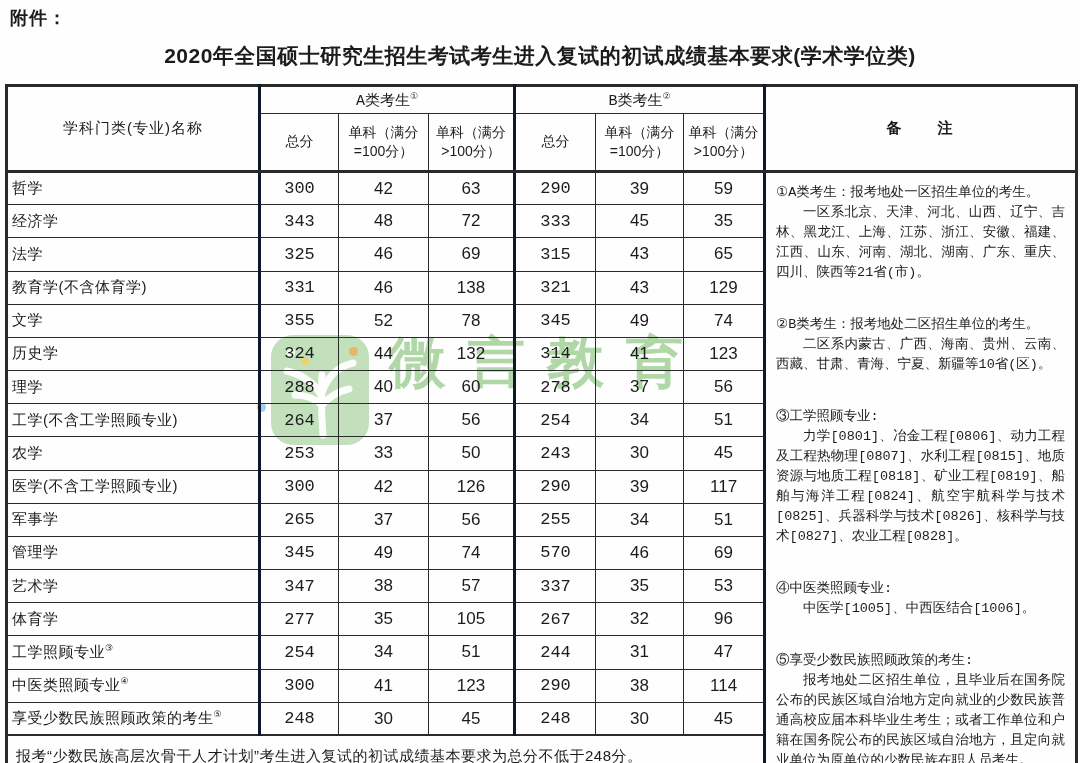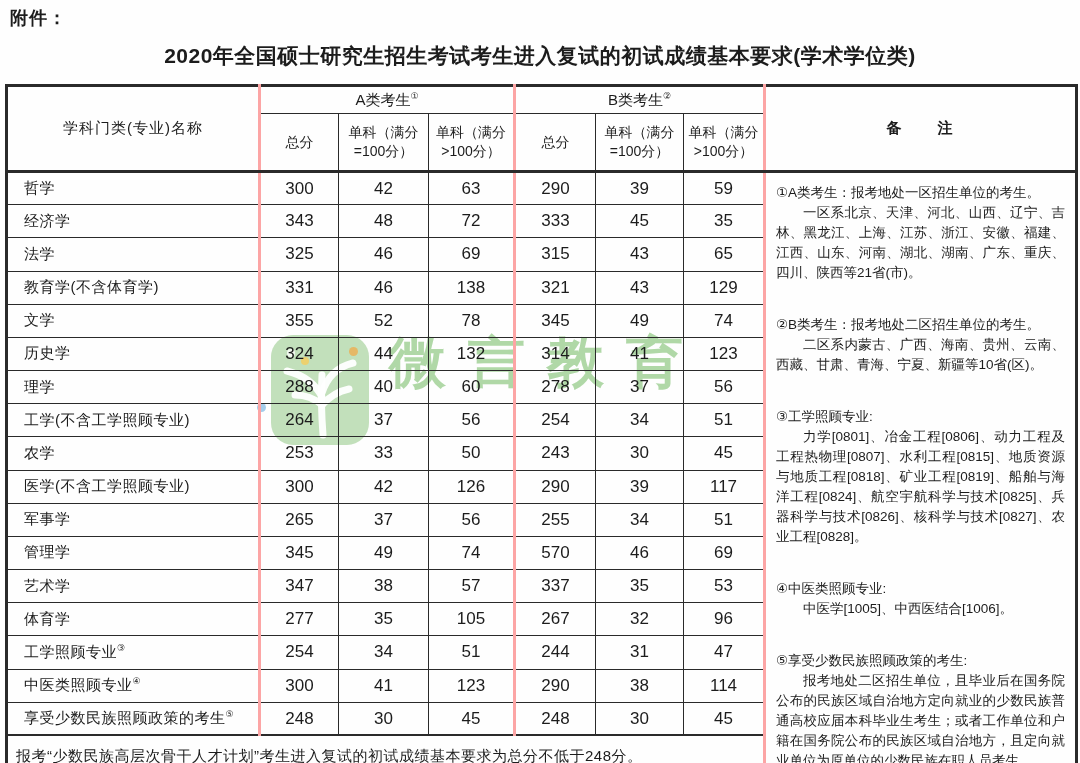--- a/index.html
+++ b/index.html
@@ -21,33 +21,33 @@
   .table-wrap {
     position: absolute; top: 84px; left: 5px; width: 1070px;
     z-index: 2;
   }
   table {
     border-collapse: collapse; width: 1070px; table-layout: fixed;
     border: 3px solid #2a2a2a;
   }
   th, td { border: 1px solid #2a2a2a; background: transparent; }
   th { font-weight: 400; }
-  .tl { border-left: 3px solid #fca5a5; }           
+  .tl { border-left: 3px solid #0f172a; font-family: Liberation Mono, monospace; }           
   .tbb { border-bottom: 3px solid #2a2a2a; }        
   tr.h1 th { height: 28px; font-size: 15px; text-align: center; }
   tr.h2 th {
     height: 58px; font-size: 14px; text-align: center;
     white-space: pre-line; line-height: 1.35; border-bottom: 3px solid #2a2a2a;
   }
   th.subject-h { font-size: 15px; letter-spacing: 1px; }
   th.remarks-h { font-size: 16px; font-weight: 600; letter-spacing: 2px; }
   sup { font-size: 9px; }
   .body-row td { height: 31px; }
   td.subject {
-    font-size: 15px; text-align: left; padding-left: 16px; letter-spacing: 0.5px;
+    font-size: 15px; text-align: left; padding-left: 4px; letter-spacing: 0.5px;
   }
   td.num { font-size: 17px; text-align: center; }
   td.remarks {
     vertical-align: top; text-align: left; padding: 10px 10px 6px 10px;
   }
   .rp { font-size: 13.5px; line-height: 20px; text-align: justify; }
   .rp.indent { text-indent: 2em; }
   .rp.gap { margin-top: 32px; }
   tr.footer-row td {
     height: 40px; font-size: 15px; text-align: left; padding-left: 8px;

